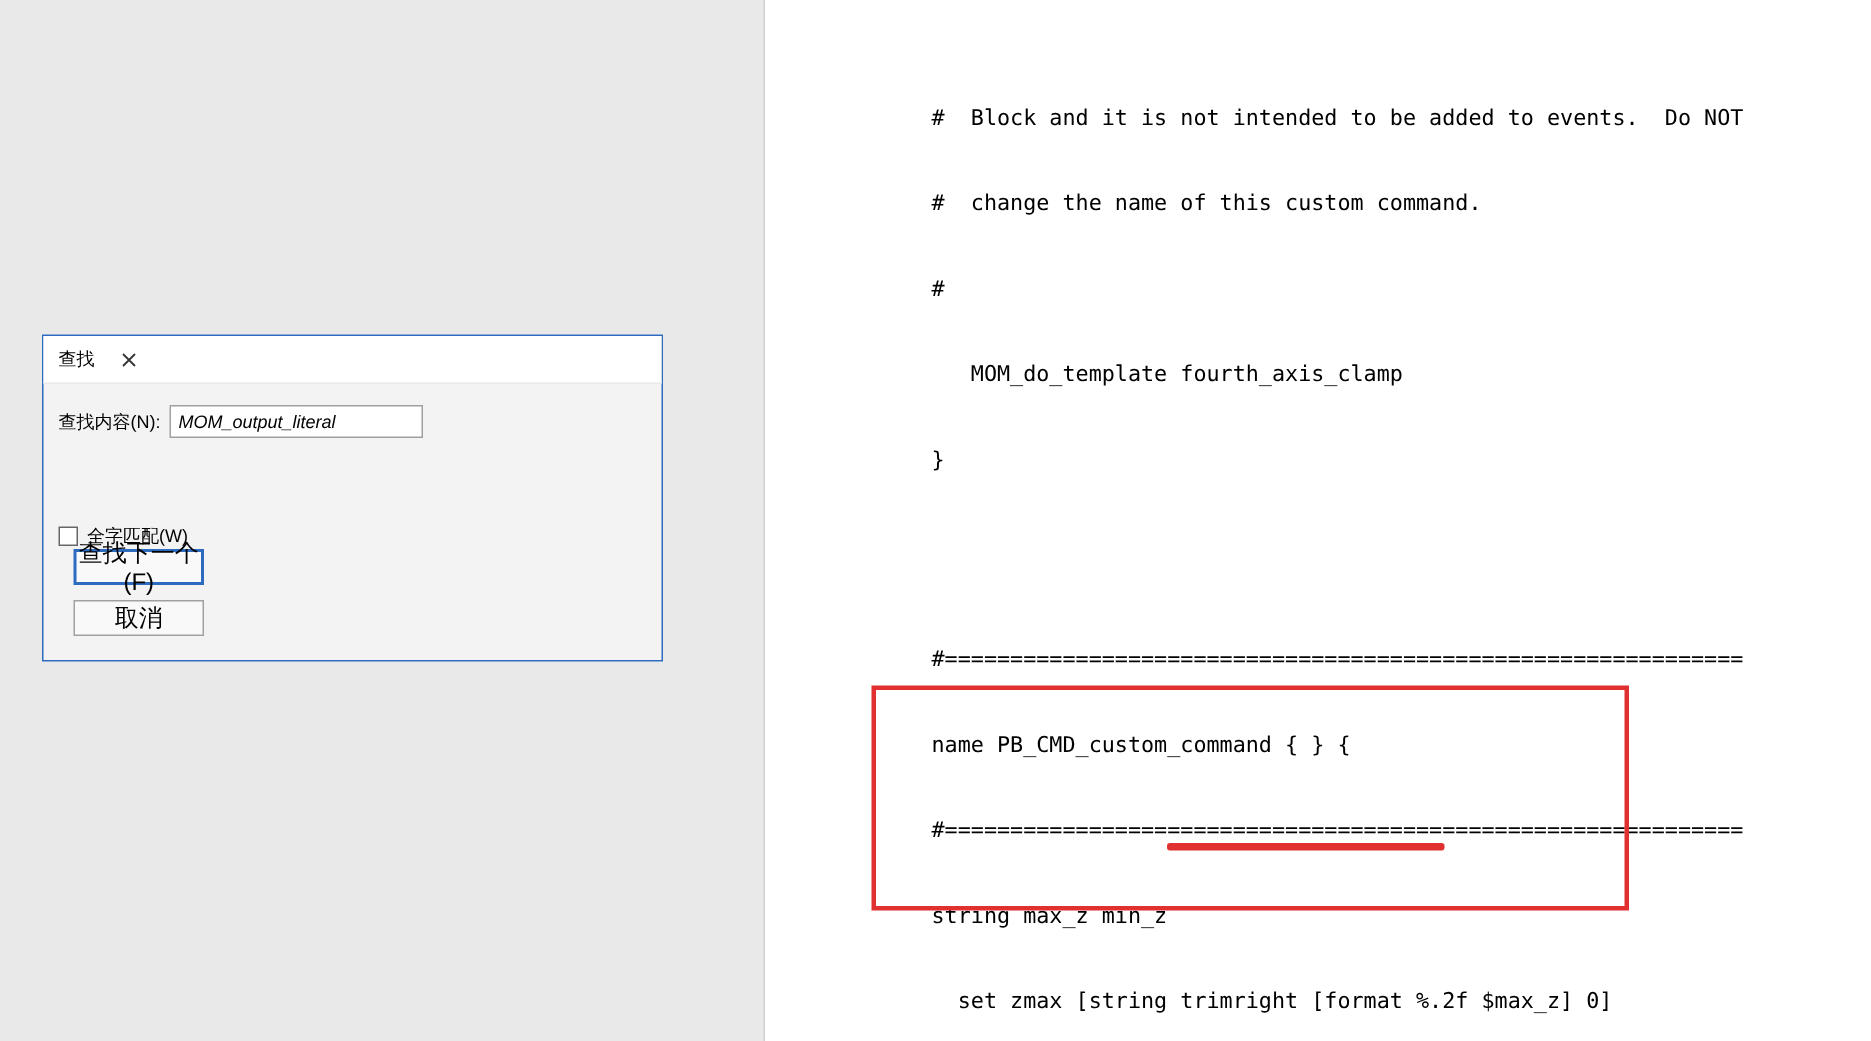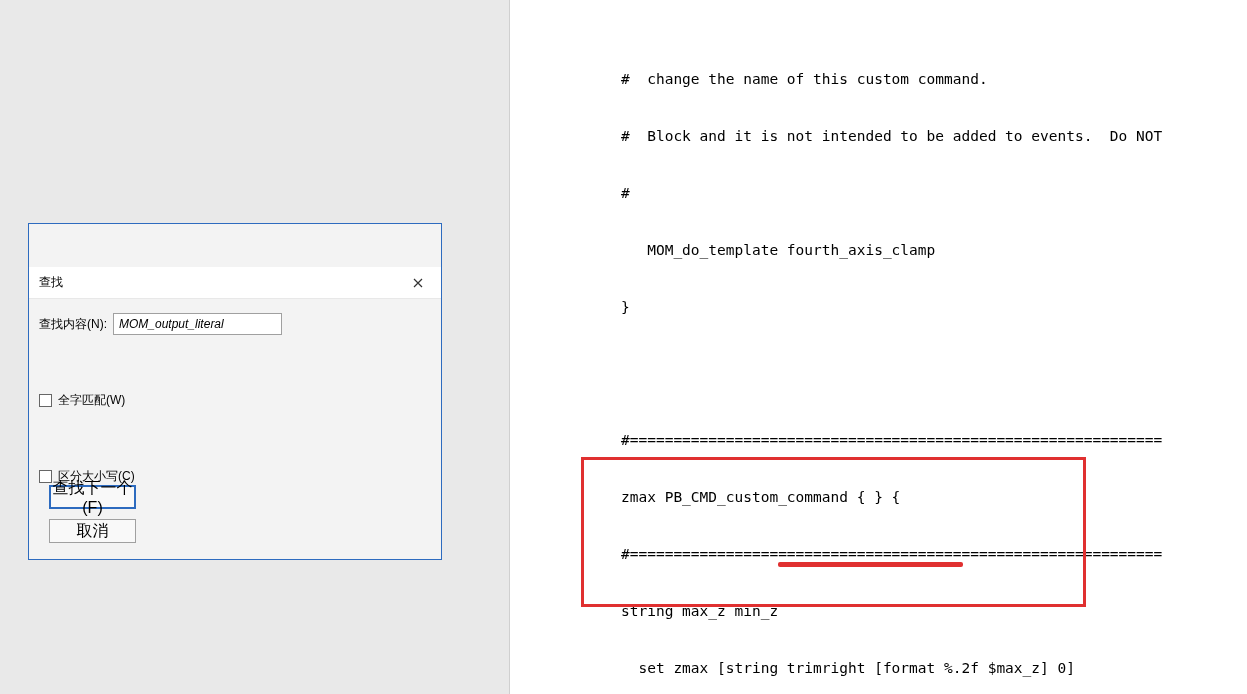--- a/index.html
+++ b/index.html
@@ -56,28 +56,27 @@
       left: 28px;
       top: 223px;
       width: 414px;
       background: #f3f3f3;
       border: 1px solid #2d6bbf;
       box-shadow: 0 0 0 rgba(0,0,0,0);
     }
     .find-titlebar {
       display: flex;
       align-items: center;
-      justify-content: space-between;
+      justify-content: flex-start;
       height: 32px;
       padding: 0 0 0 10px;
       background: #ffffff;
       border-bottom: 1px solid #e8e8e8;
       font-size: 12px;
       color: #000;
-      margin-top: 43px;
     }
     .close-btn {
       width: 46px;
       height: 30px;
       display: flex;
       align-items: center;
       justify-content: center;
       cursor: pointer;
       font-size: 14px;
       color: #333;
@@ -171,45 +170,41 @@
       <div class="find-left">
         <div class="find-row">
           <span class="find-label">查找内容(N):</span>
           <input class="find-input" type="text" value="MOM_output_literal" style="">
         </div>
         <div class="checks">
           <label class="check-row">
             <span class="checkbox"></span>
             <span>全字匹配(W)</span>
           </label>
-          <label class="check-row">
-            <span class="checkbox"></span>
-            <span>区分大小写(C)</span>
-          </label>
         </div>
       </div>
       <div class="btn-col">
         <button class="btn default-btn">查找下一个(F)</button>
         <button class="btn">取消</button>
       </div>
     </div>
   </div>
 </div>
 
 <div class="right-pane">
   <div style="position:relative; top:-6px;">
+    <span class="code-line">#  Block and it is not intended to be added to events.  Do NOT</span>
     <span class="code-line">#  change the name of this custom command.</span>
-    <span class="code-line">#  Block and it is not intended to be added to events.  Do NOT</span>
     <span class="code-line">#</span>
     <span class="code-line">   MOM_do_template fourth_axis_clamp</span>
     <span class="code-line">}</span>
     <span class="code-line"></span>
     <span class="code-line"></span>
     <span class="code-line">#=============================================================</span>
-    <span class="code-line">zmax PB_CMD_custom_command { } {</span>
+    <span class="code-line">name PB_CMD_custom_command { } {</span>
     <span class="code-line">#=============================================================</span>
     <span class="code-line">string max_z min_z</span>
     <span class="code-line">  set zmax [string trimright [format %.2f $max_z] 0]</span>
     
     
     
     <span class="code-line"></span>
     <span class="code-line"></span>
     
     

